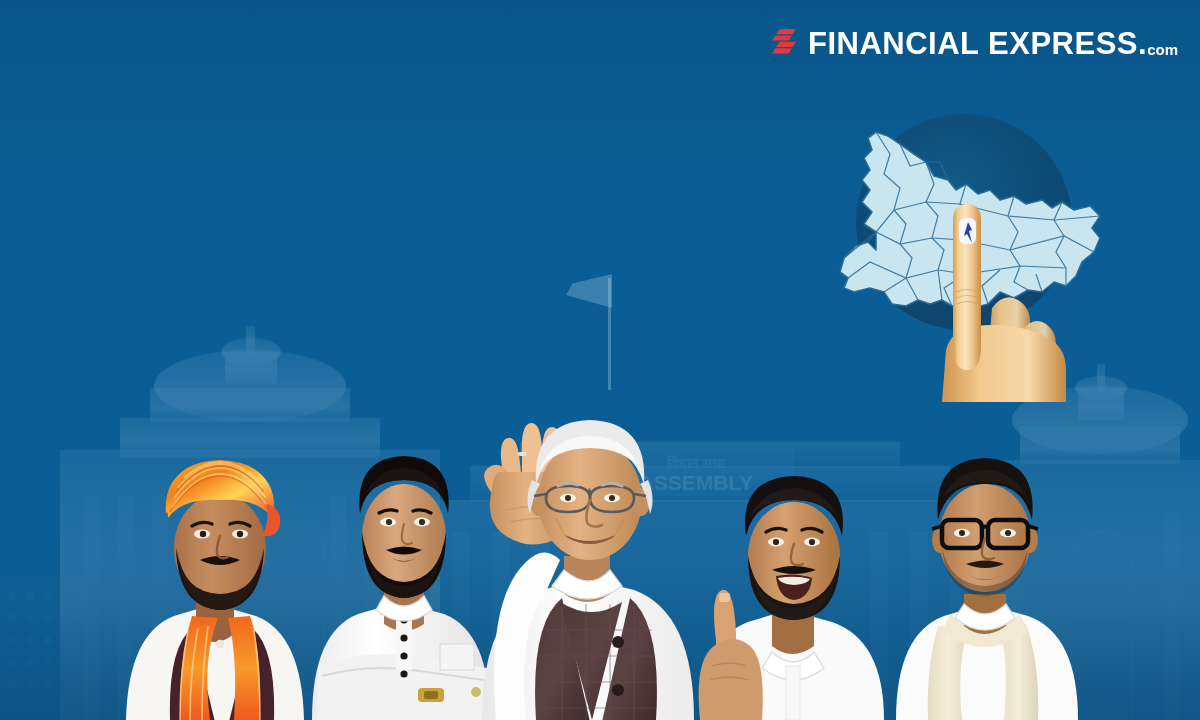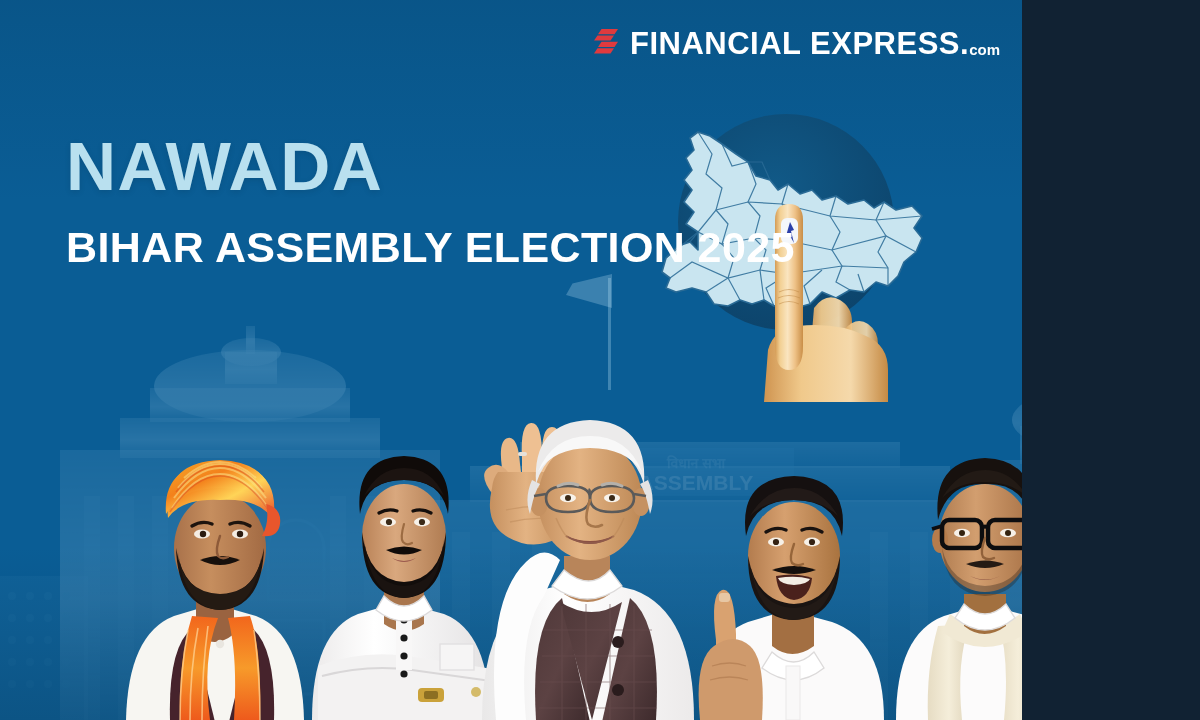--- a/index.html
+++ b/index.html
@@ -4,21 +4,21 @@
 <title>Nawada Bihar Assembly Election 2025</title>
 <style>
   * { margin:0; padding:0; box-sizing:border-box; }
   html,body { background:#123; }
   body {
     font-family:"Liberation Sans", sans-serif;
     display:flex; align-items:flex-start; justify-content:flex-start;
   }
   .banner {
     position:relative;
-    width:1022px; height:720px;
+    width:1200px; height:720px;
     overflow:hidden;
     background:#a16207;
   }
 
   
   .bg-base{
     position:absolute; inset:0;
     background:
       radial-gradient(ellipse 900px 520px at 52% 90%, rgba(255,255,255,.085) 0%, rgba(255,255,255,0) 62%),
       linear-gradient(180deg,#0a5d95 0%,#0a5d95 48%,#0d6299 72%,#0b5party 72%,#0a5b91 100%);
@@ -243,24 +243,20 @@
       <g fill="#e03a3e">
         <path d="M8.5 1 L25 1 L21.5 6.2 L5 6.2 Z"></path>
         <path d="M4.5 7.4 L21 7.4 L17.5 12.6 L1 12.6 Z"></path>
         <path d="M8.5 13.8 L25 13.8 L21.5 19 L5 19 Z"></path>
         <path d="M4.5 20.2 L21 20.2 L17.5 25.4 L1 25.4 Z"></path>
       </g>
     </svg>
     <div class="logo-text"><span>FINANCIAL EXPRESS</span><span class="logo-dot">.</span><span class="logo-com">com</span></div>
   </div>
 
-  <div class="headline">
-    <div class="h-title">NAWADA</div>
-    <div class="h-sub">BIHAR ASSEMBLY ELECTION 2025</div>
-  </div>
 
   <div class="mapwrap">
     <svg class="map-svg" viewBox="0 0 300 310">
       <defs>
         <radialGradient id="circGrad" cx="45%" cy="35%" r="72%">
           <stop offset="0" stop-color="#115a88"></stop>
           <stop offset="1" stop-color="#0c4269"></stop>
         </radialGradient>
         <linearGradient id="skinG" x1="0" y1="0" x2="1" y2="0">
           <stop offset="0" stop-color="#d49b54"></stop>

